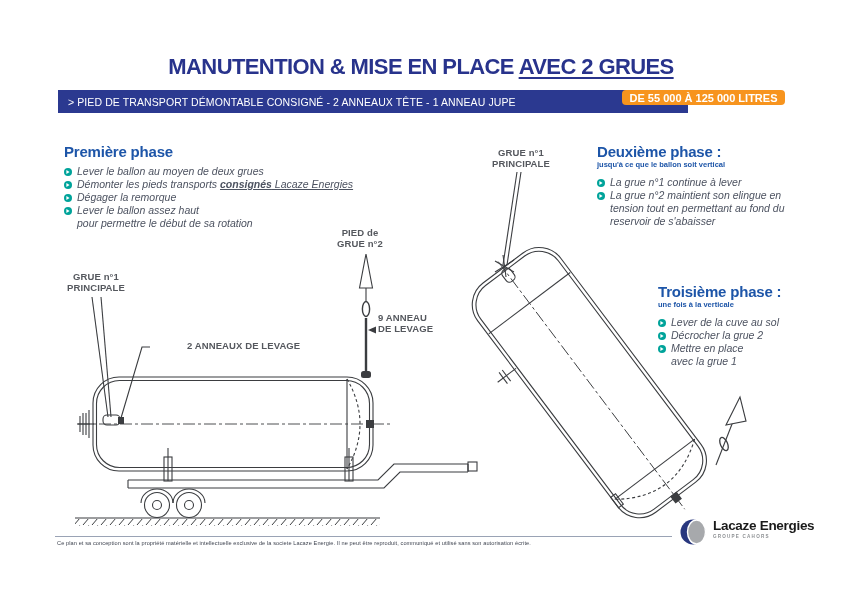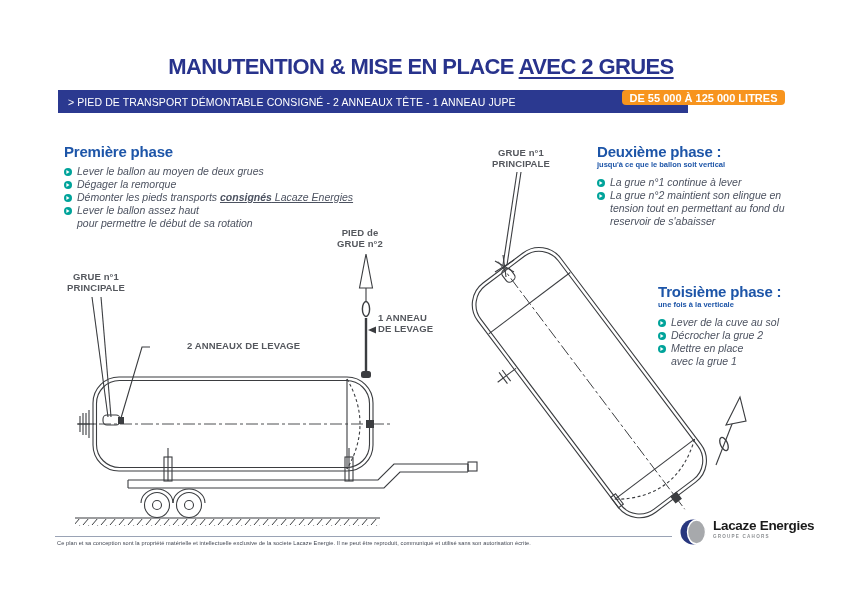--- a/index.html
+++ b/index.html
@@ -176,28 +176,28 @@
             <circle cx="5" cy="5" r="5" fill="#00A39A"></circle>
             <path d="M3 2.4 L7 5 L3 7.6 Z" fill="#fff"></path>
           </svg>
         <span class="txt">Lever le ballon au moyen de deux grues</span>
       </li>
       <li>
         <svg class="bullet-icon" viewBox="0 0 10 10">
             <circle cx="5" cy="5" r="5" fill="#00A39A"></circle>
             <path d="M3 2.4 L7 5 L3 7.6 Z" fill="#fff"></path>
           </svg>
+        <span class="txt"><span>Démonter les pieds transports </span><span class="bold-underlined">consignés</span><span class="underlined-part"> Lacaze Energies</span></span>
+      </li>
+      <li>
+        <svg class="bullet-icon" viewBox="0 0 10 10">
+            <circle cx="5" cy="5" r="5" fill="#00A39A"></circle>
+            <path d="M3 2.4 L7 5 L3 7.6 Z" fill="#fff"></path>
+          </svg>
         <span class="txt">Dégager la remorque</span>
-      </li>
-      <li>
-        <svg class="bullet-icon" viewBox="0 0 10 10">
-            <circle cx="5" cy="5" r="5" fill="#00A39A"></circle>
-            <path d="M3 2.4 L7 5 L3 7.6 Z" fill="#fff"></path>
-          </svg>
-        <span class="txt"><span>Démonter les pieds transports </span><span class="bold-underlined">consignés</span><span class="underlined-part"> Lacaze Energies</span></span>
       </li>
       <li>
         <svg class="bullet-icon" viewBox="0 0 10 10">
             <circle cx="5" cy="5" r="5" fill="#00A39A"></circle>
             <path d="M3 2.4 L7 5 L3 7.6 Z" fill="#fff"></path>
           </svg>
         <span class="txt">Lever le ballon assez haut
 pour permettre le début de sa rotation</span>
       </li>
     </ul>
@@ -253,21 +253,21 @@
 avec la grue 1</span>
       </li>
     </ul>
   </div>
 
   <div class="dlabel center" style="left:46px; top:272px; width:100px;">GRUE n°1
 PRINCIPALE</div>
   <div class="dlabel" style="left:155px; top:341px;margin-left:32px;">2 ANNEAUX DE LEVAGE</div>
   <div class="dlabel center" style="left:320px; top:228px; width:80px;">PIED de
 GRUE n°2</div>
-  <div class="dlabel" style="left:378px; top:313px;">1 ANNEAU
+  <div class="dlabel" style="left:378px; top:313px;">9 ANNEAU
 DE LEVAGE</div>
   <div class="dlabel center" style="left:471px; top:148px; width:100px;">GRUE n°1
 PRINCIPALE</div>
 
   <div class="footer-rule"></div>
   <div class="disclaimer">Ce plan et sa conception sont la propriété matérielle et intellectuelle exclusive de la societe Lacaze Energie. Il ne peut être reproduit, communiqué et utilisé sans son autorisation écrite.</div>
   <div class="logo">
     <svg class="logo-mark" viewBox="0 0 27 28">
       <circle cx="13" cy="14" r="12.5" fill="#28377E"></circle>
       <ellipse cx="16.5" cy="14" rx="9" ry="12" fill="#A7A9AC" stroke="#ffffff" stroke-width="1.4"></ellipse>

